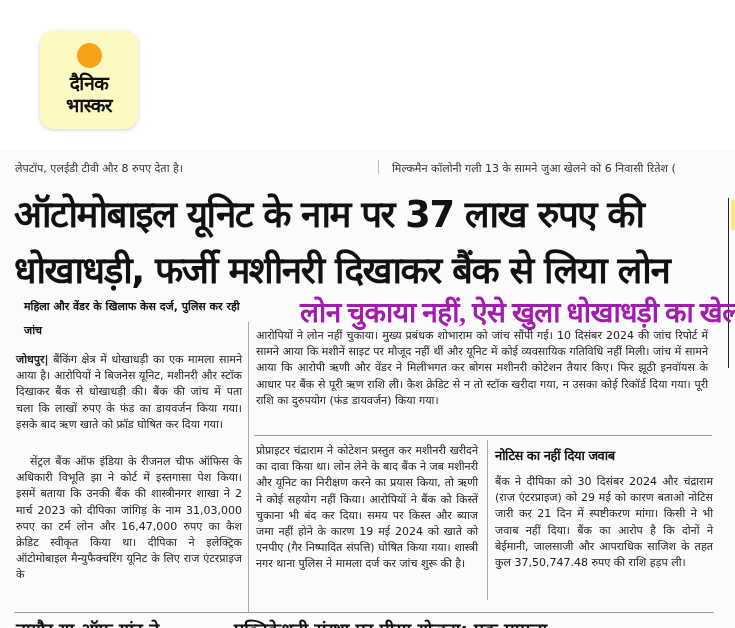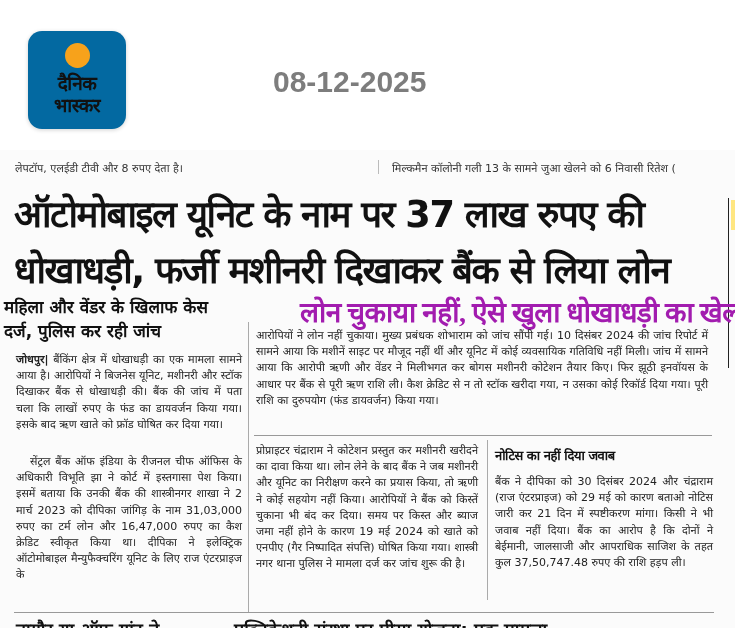--- a/index.html
+++ b/index.html
@@ -1,21 +1,21 @@
 <!DOCTYPE html>
 <html><head>
   <meta charset="utf-8">
   <style>
     * { margin: 0; padding: 0; box-sizing: border-box; }
     html, body { width: 735px; height: 628px; overflow: hidden; background: #ffffff; }
     body { font-family: "DejaVu Sans", "Liberation Sans", sans-serif; color: #1a1a1a; position: relative; }
 
     .header { position: absolute; left: 0; top: 0; width: 735px; height: 150px; background: #ffffff; }
-    .logo { position: absolute; left: 28px; top: 31px; width: 98px; height: 98px; border-radius: 14px;
-            background: #0369a1; box-shadow: 0 1px 4px rgba(0,0,0,0.18); }
+    .logo { position: absolute; left: 40px; top: 31px; width: 98px; height: 98px; border-radius: 14px;
+            background: #fef9c3; box-shadow: 0 1px 4px rgba(0,0,0,0.18); }
     .logo .sun { position: absolute; left: 37px; top: 12px; width: 25px; height: 25px; border-radius: 50%; background: #f7a21b; }
     .logo .l1, .logo .l2 { position: absolute; left: 0; width: 98px; text-align: center; font-weight: bold;
             font-size: 19px; line-height: 20px; color: #111; font-family: "DejaVu Sans", sans-serif; letter-spacing: -0.5px; }
     .logo .l1 { top: 42px; }
     .logo .l2 { top: 64px; }
     .city { position: absolute; left: 152px; top: 58px; font-size: 30px; font-weight: bold; color: #2a2a2a; line-height: 44px; }
     .date { position: absolute; left: 273px; top: 60px; font-size: 30px; font-weight: bold; color: #7d7d7d; line-height: 44px;
             font-family: "Liberation Sans", sans-serif; }
 
     .paper { position: absolute; left: 0; top: 150px; width: 735px; height: 478px; background: #fbfbfb; overflow: hidden; }
@@ -25,21 +25,21 @@
     .strip-sep { position: absolute; left: 378px; top: 10px; width: 1px; height: 14px; background: #bbb; }
 
     .headline { position: absolute; left: 14px; width: 712px; font-size: 37px; font-weight: bold; line-height: 50px;
                 color: #111; white-space: nowrap; letter-spacing: -1.5px; font-family: "DejaVu Sans", sans-serif; transform-origin: left top; }
     .hl1 { top: 40px; }
     .hl2 { top: 96px; }
 
     .right-edge { position: absolute; left: 728px; top: 48px; width: 7px; height: 170px; border-left: 1px solid #222; }
     .right-edge .yellow { position: absolute; left: 2px; top: 2px; width: 5px; height: 30px; background: #ffe680; }
 
-    .subhead-left { position: absolute; left: 4px; top: 145px; font-size: 17px; font-weight: bold; line-height: 24px; color: #111; width: 230px; }
+    .subhead-left { position: absolute; left: 24px; top: 145px; font-size: 11px; font-weight: bold; line-height: 24px; color: #111; width: 230px; }
     .subhead-mid { position: absolute; left: 300px; top: 150px; font-size: 28px; font-weight: bold; line-height: 26px; color: #a21caf; white-space: nowrap; letter-spacing: -0.5px; font-family: Liberation Serif, serif; }
 
     .col { position: absolute; font-size: 11px; line-height: 16.2px; color: #222; text-align: justify; }
     .col-left-1 { left: 16px; top: 202px; width: 226px; }
     .col-left-1 .dateline { font-weight: bold; }
     .col-left-2 { left: 16px; top: 304px; width: 226px; text-indent: 14px; }
     .col-mid-top { left: 256px; top: 178px; width: 452px; }
     .col-mid-bot { left: 256px; top: 293px; width: 222px; }
     .col-right { left: 495px; top: 324px; width: 218px; }
     .notice-head { position: absolute; left: 495px; top: 292px; font-size: 13px; font-weight: bold; line-height: 28px; color: #111; white-space: nowrap; letter-spacing: -0.5px; }
@@ -53,21 +53,20 @@
   </style>
 </head>
 <body>
 
 <div class="header">
   <div class="logo">
     <div class="sun"></div>
     <div class="l1">दैनिक</div>
     <div class="l2">भास्कर</div>
   </div>
-  <div class="date">08-12-2025</div>
 </div>
 
 <div class="paper">
   <div class="top-strip strip-left">लेपटॉप, एलईडी टीवी और 8 रुपए देता है।</div>
   <div class="strip-sep"></div>
   <div class="top-strip strip-right">मिल्कमैन कॉलोनी गली 13 के सामने जुआ खेलने को 6 निवासी रितेश (</div>
 
   <div class="headline hl1" style="transform: scaleX(0.991573);">ऑटोमोबाइल यूनिट के नाम पर 37 लाख रुपए की</div>
   <div class="headline hl2" style="transform: scaleX(0.991573);">धोखाधड़ी, फर्जी मशीनरी दिखाकर बैंक से लिया लोन</div>
 

